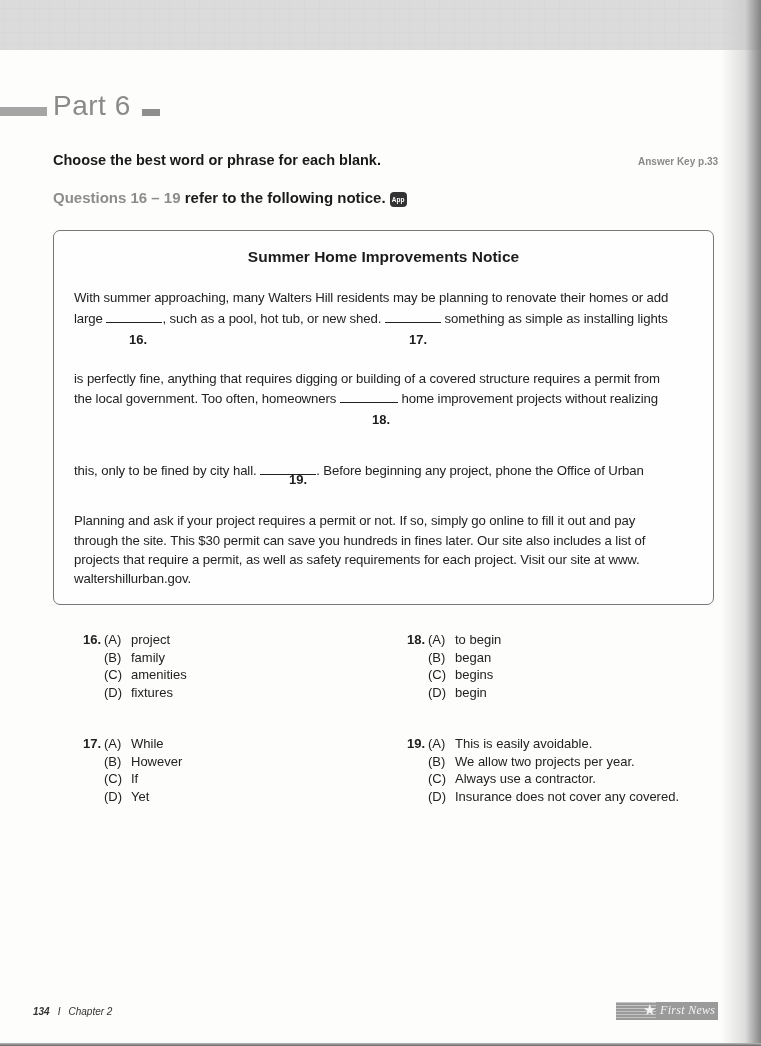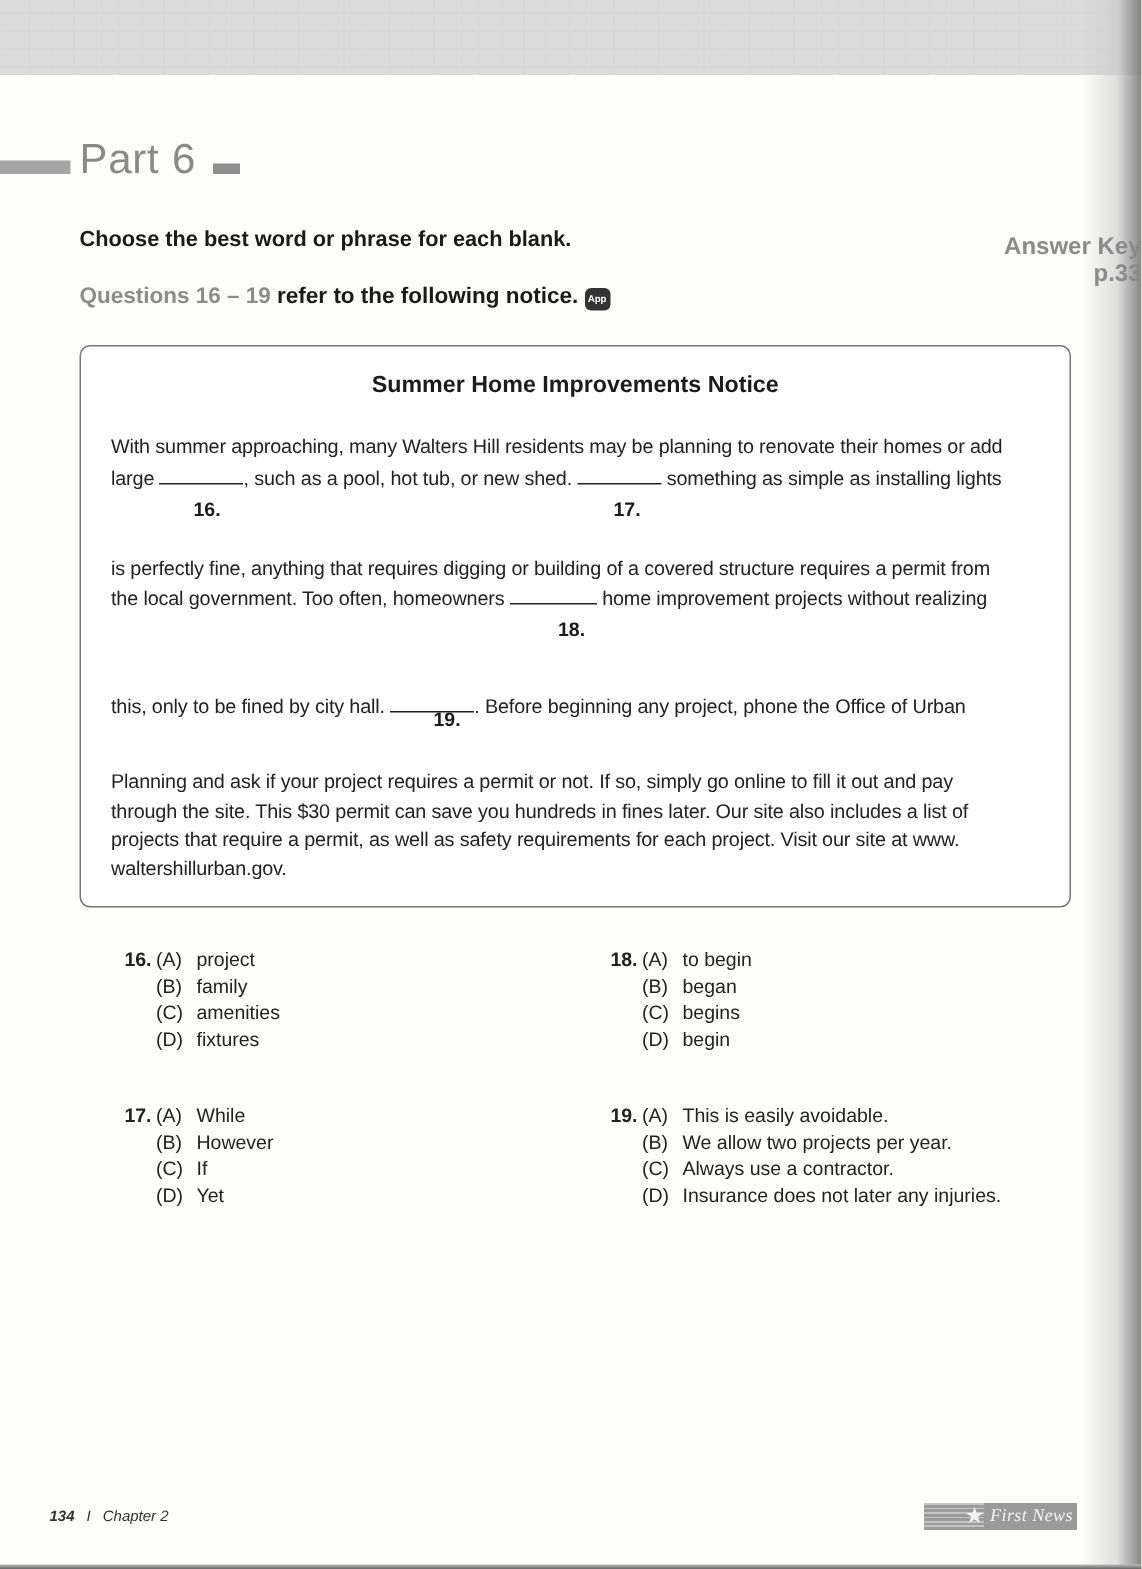--- a/index.html
+++ b/index.html
@@ -40,21 +40,21 @@
   .part-title {
     position: absolute; left: 53px; top: 90px; font-size: 28px; color: #8a8a8a; letter-spacing: 0.5px;
   }
   .part-bar-right {
     position: absolute; left: 142px; top: 109px; width: 18px; height: 7px; background: #8f8f8f;
   }
   .instruction {
     position: absolute; left: 53px; top: 152px; font-size: 14.5px; font-weight: bold; color: #1a1a1a;
   }
   .answer-key {
-    position: absolute; left: 638px; top: 156px; font-size: 16px; font-weight: bold; color: #8a8a8a; text-align: right;
+    position: absolute; left: 638px; top: 156px; font-size: 10px; font-weight: bold; color: #8a8a8a; text-align: right;
   }
   .questions-line {
     position: absolute; left: 53px; top: 189px; font-size: 15px; font-weight: bold; color: #1a1a1a;
   }
   .q-range { color: #8c8c8c; }
   .app-icon {
     display: inline-block; width: 17px; height: 15px; border-radius: 4px; background: #333;
     color: #fff; font-size: 6.5px; line-height: 15px; text-align: center; vertical-align: 1px; margin-left: 4px;
     font-weight: bold;
   }
@@ -212,21 +212,21 @@
   <div class="q-row">
     <span class="q-letter">(B)</span>
     <span class="q-text">We allow two projects per year.</span>
   </div>
   <div class="q-row">
     <span class="q-letter">(C)</span>
     <span class="q-text">Always use a contractor.</span>
   </div>
   <div class="q-row">
     <span class="q-letter">(D)</span>
-    <span class="q-text">Insurance does not later any injuries.</span>
+    <span class="q-text">Insurance does not cover any covered.</span>
   </div>
 </div>
 
 <div class="footer-page">
   <b>134</b><span class="footer-sep">I</span><span>Chapter 2</span>
 </div>
 
 <div class="brand">
   <div class="brand-lines"></div>
   <span class="brand-star">★</span>

